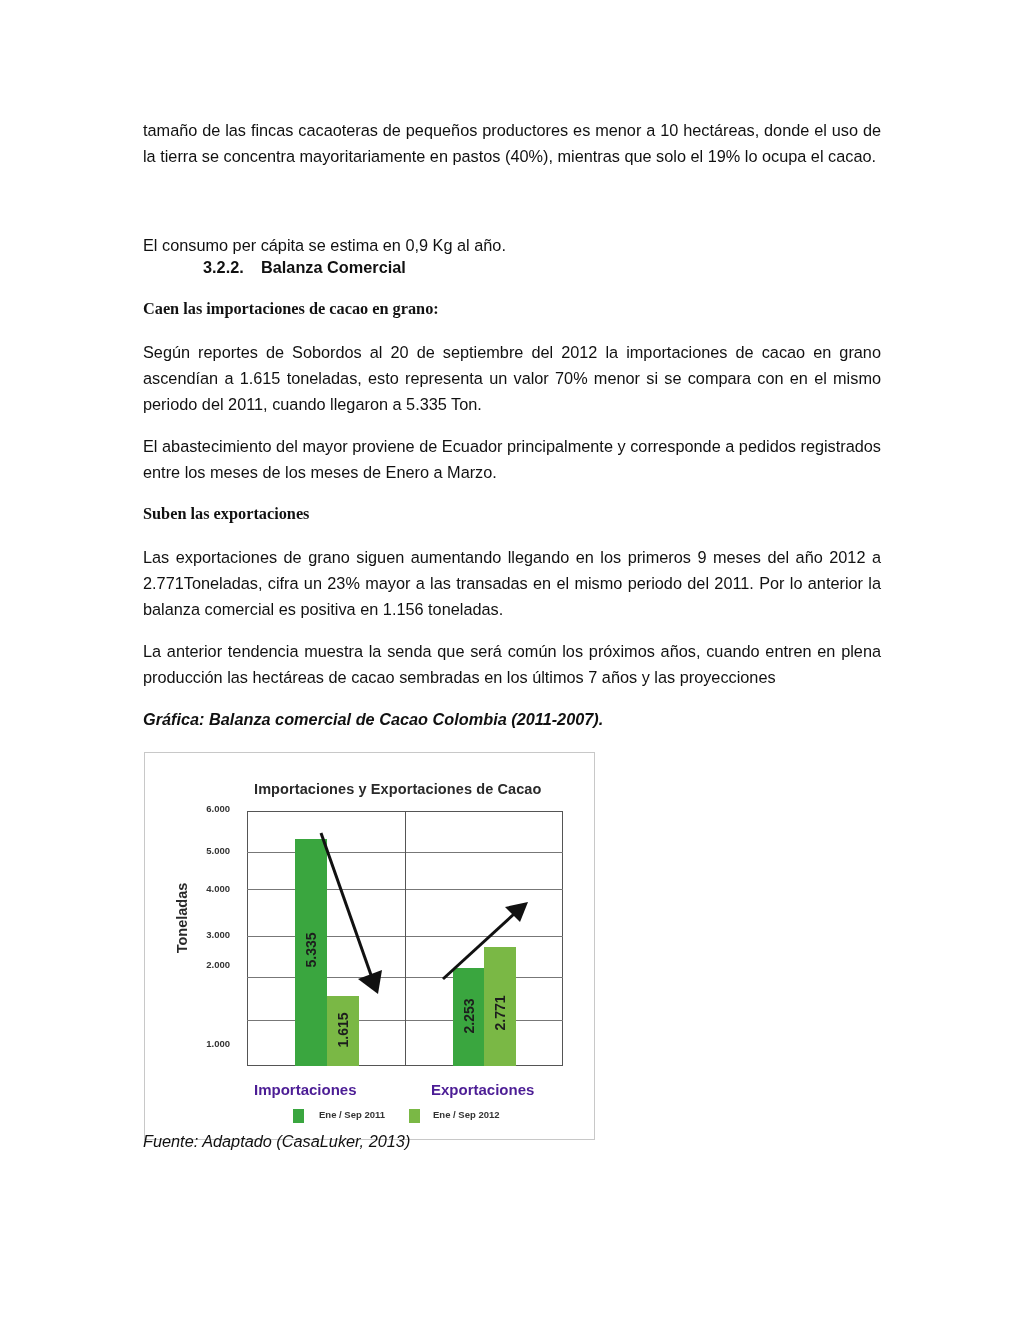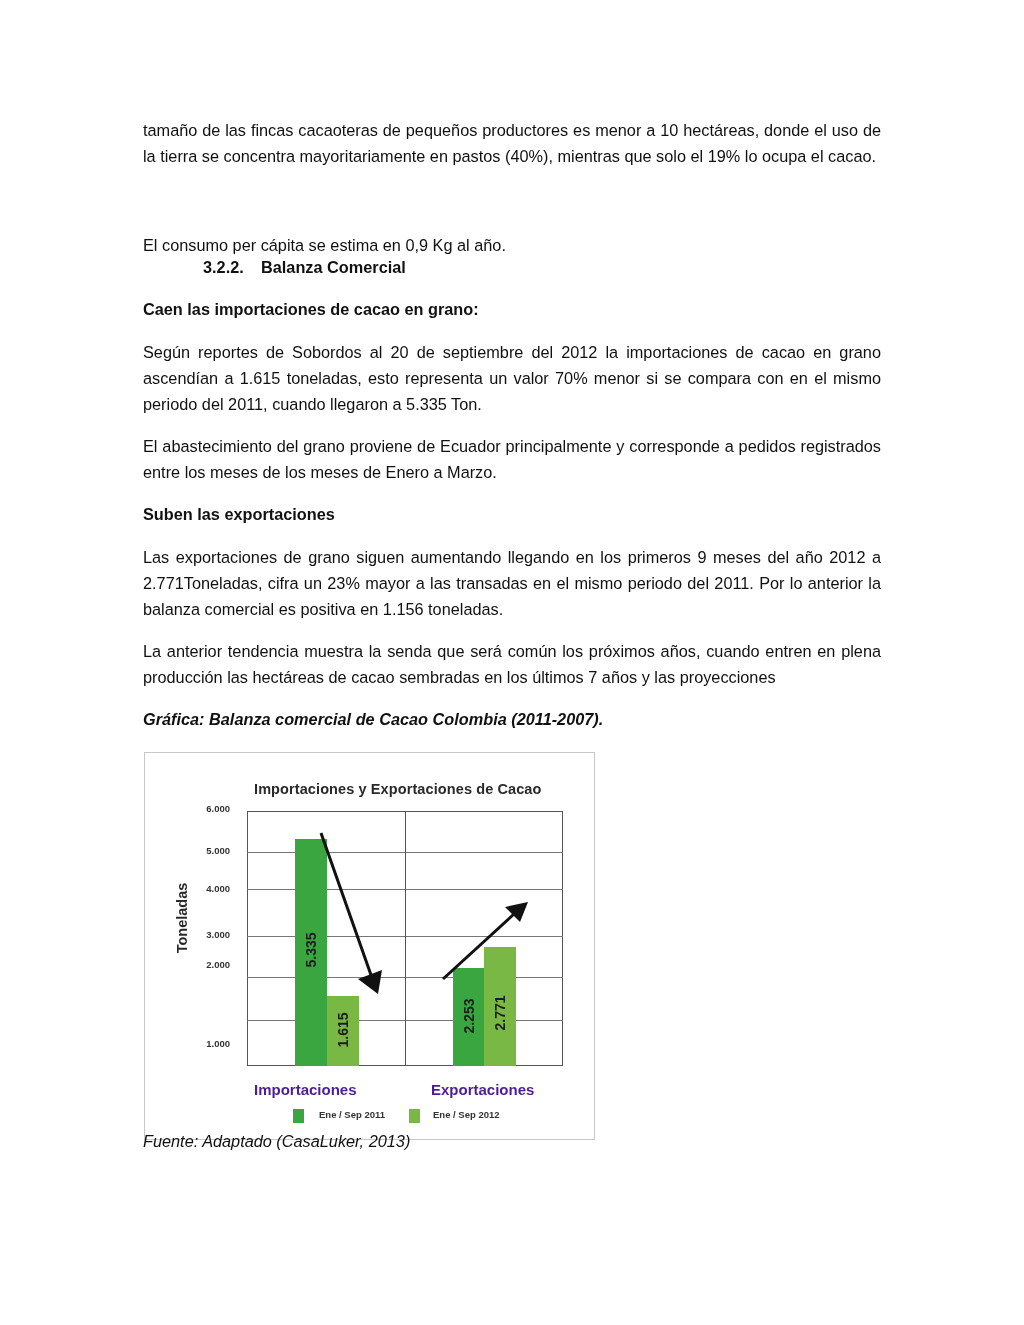--- a/index.html
+++ b/index.html
@@ -1,20 +1,20 @@
 <!DOCTYPE html>
 <html><head>
 <meta charset="utf-8">
 <style>
   html, body { margin: 0; padding: 0; background: #ffffff; }
   body { width: 1024px; height: 1325px; position: relative; overflow: hidden;
          font-family: "Liberation Sans", "DejaVu Sans", sans-serif; color: #111; }
   .p { position: absolute; left: 143px; width: 738px; font-size: 16.3px; line-height: 26px;
        text-align: justify; text-align-last: left; margin: 0; }
-  .bold { font-weight: bold; }
+  .bold { font-weight: bold; font-family: Liberation Serif, serif; }
   .bi { font-weight: bold; font-style: italic; }
   .it { font-style: italic; }
   .heading { position: absolute; left: 203px; font-size: 16.3px; font-weight: bold; line-height: 26px; }
   .heading .num { display: inline-block; width: 58px; }
 
   
   .chart-frame { position: absolute; left: 144px; top: 752px; width: 451px; height: 388px;
                  border: 1.5px solid #c8c8c8; box-sizing: border-box; background: #fff; }
   .chart-title { position: absolute; left: 254px; top: 781px; font-size: 14.5px; font-weight: bold; color: #2a2a2a; white-space: nowrap; letter-spacing: 0.1px; }
   .plot { position: absolute; left: 247px; top: 811px; width: 316px; height: 255px;
@@ -39,21 +39,21 @@
 
 <p class="p" style="top:117px;">tamaño de las fincas cacaoteras de pequeños productores es menor a 10 hectáreas, donde el uso de la tierra se concentra mayoritariamente en pastos (40%), mientras que solo el 19% lo ocupa el cacao.</p>
 <p class="p" style="top:211px;margin-top:21px;">El consumo per cápita se estima en 0,9 Kg al año.</p>
 
 <div class="heading" style="top:254px;">
   <span class="num">3.2.2.</span><span>Balanza Comercial</span>
 </div>
 
 <p class="p bold" style="top:296px;">Caen las importaciones de cacao en grano:</p>
 <p class="p" style="top:339px;">Según reportes de Sobordos al 20 de septiembre del 2012 la importaciones de cacao en grano ascendían a 1.615 toneladas, esto representa un valor 70% menor si se compara con en el mismo periodo del 2011, cuando llegaron a 5.335 Ton.</p>
-<p class="p" style="top:433px;">El abastecimiento del grano proviene de Ecuador principalmente y corresponde a pedidos registrados entre los meses de los meses de Enero a Marzo.</p>
+<p class="p" style="top:433px;">El abastecimiento del mayor proviene de Ecuador principalmente y corresponde a pedidos registrados entre los meses de los meses de Enero a Marzo.</p>
 
 <p class="p bold" style="top:501px;">Suben las exportaciones</p>
 <p class="p" style="top:544px;">Las exportaciones de grano siguen aumentando llegando en los primeros 9 meses del año 2012 a 2.771Toneladas, cifra un 23% mayor a las transadas en el mismo periodo del 2011. Por lo anterior la balanza comercial es positiva en 1.156 toneladas.</p>
 <p class="p" style="top:638px;">La anterior tendencia muestra la senda que será común los próximos años, cuando entren en plena producción las hectáreas de cacao sembradas en los últimos 7 años y las proyecciones</p>
 
 <p class="p bi" style="top:706px;">Gráfica: Balanza comercial de Cacao Colombia (2011-2007).</p>
 
 <div class="chart-frame"></div>
 <div class="chart-title">Importaciones y Exportaciones de Cacao</div>
 

